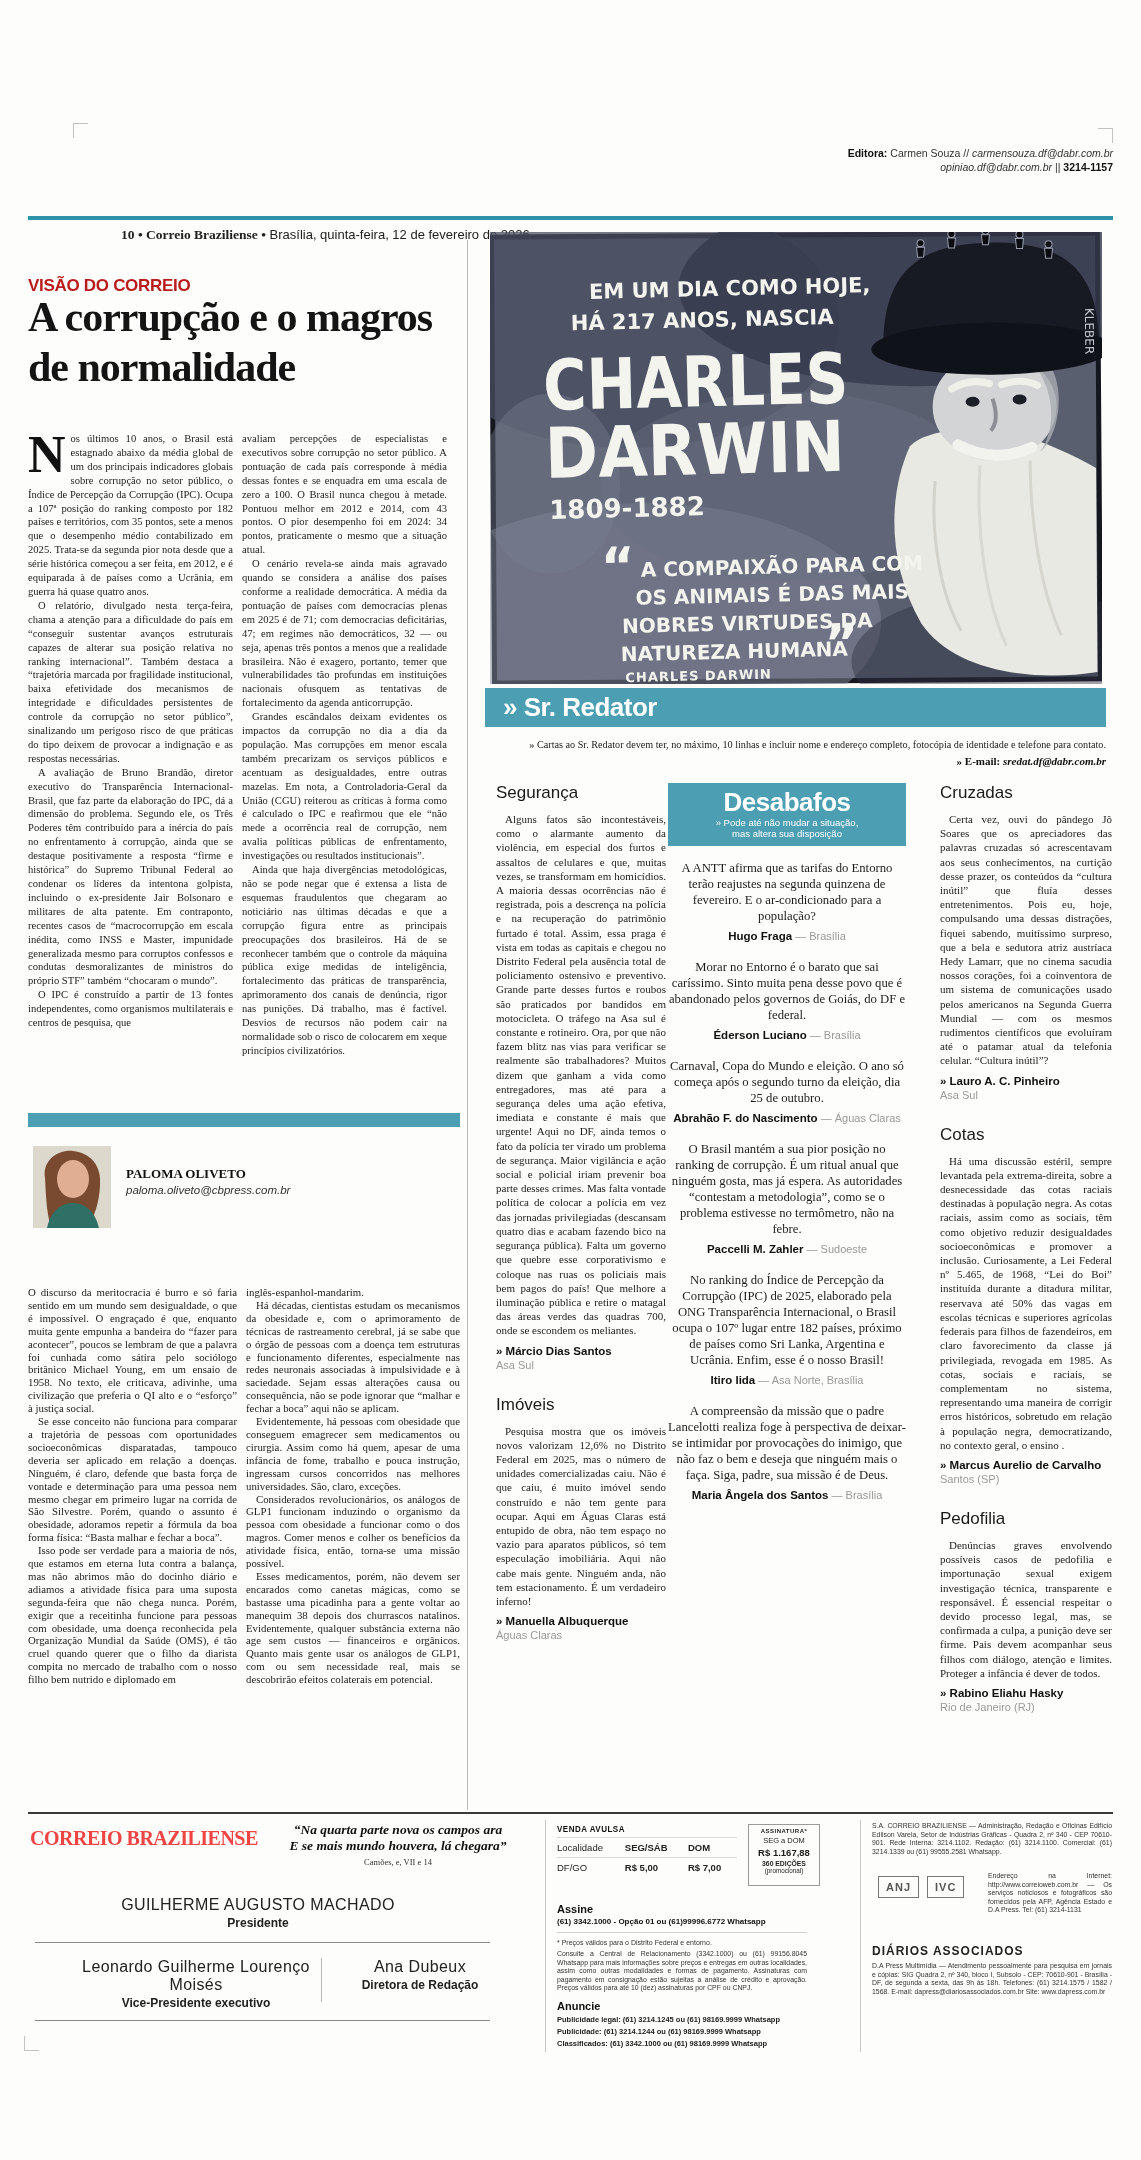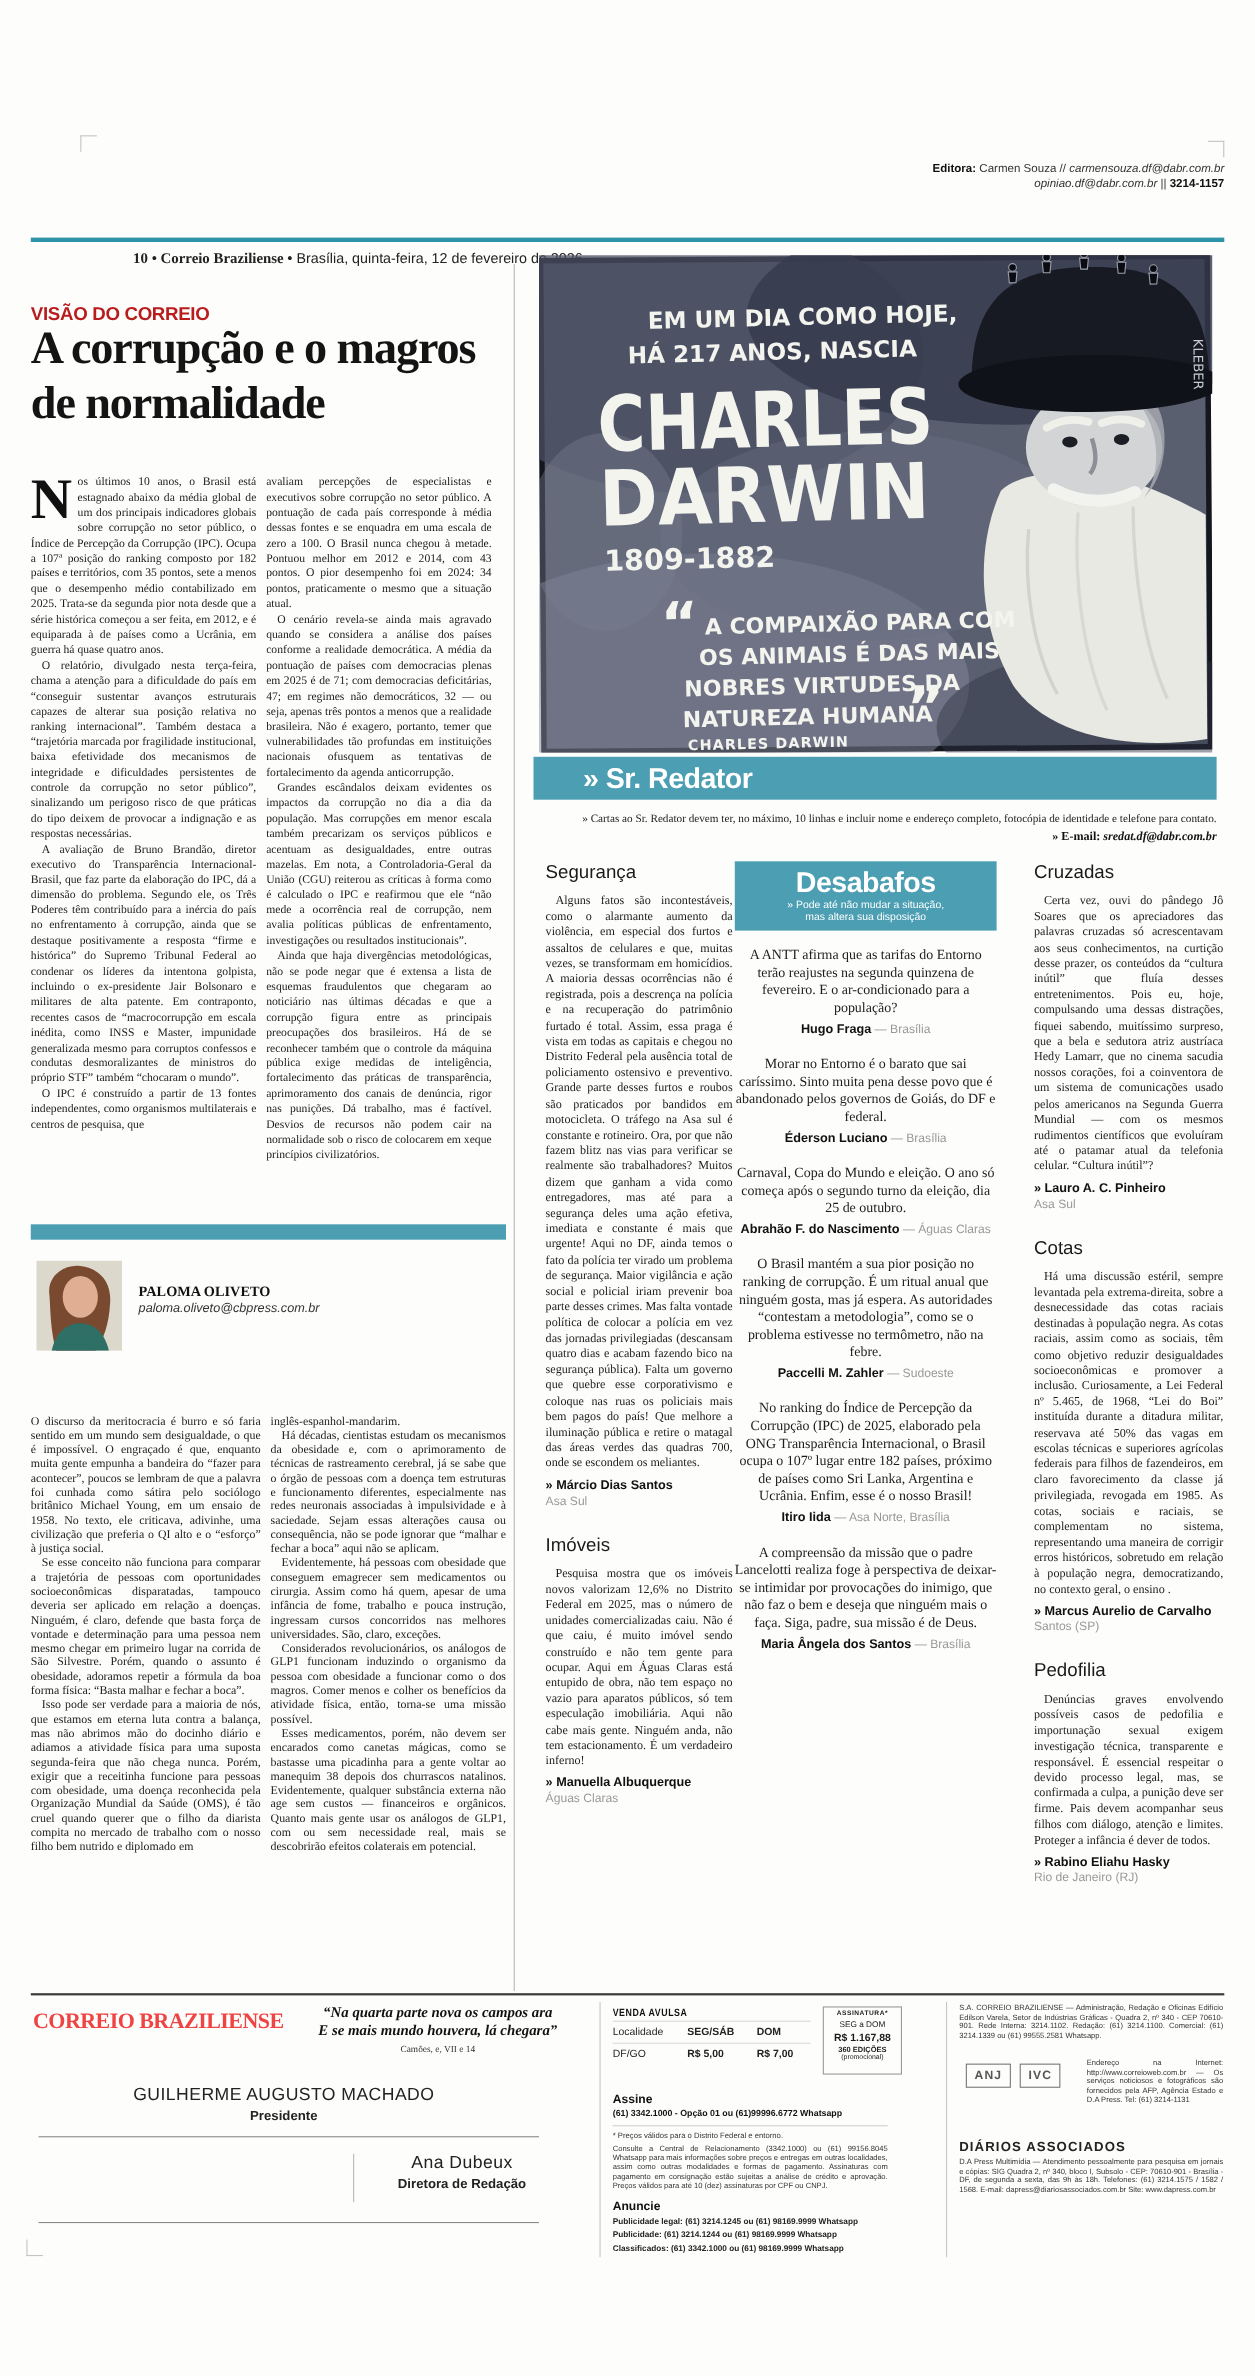--- a/index.html
+++ b/index.html
@@ -31,21 +31,21 @@
   .art1{font-size:10.6px;line-height:13.9px;width:205px;height:668px;top:432px;}
   #art1c1{left:28px;} #art1c2{left:242px;}
   .dropcap{float:left;font-weight:bold;font-size:52px;line-height:42px;padding:2px 5px 0 0;color:#111;}
   .vdiv{position:absolute;width:1px;background:#b9b9b9;}
   #main-divider{left:467px;top:240px;height:1570px;}
   
   .illo{position:absolute;left:490px;top:232px;width:612px;height:452px;}
   
   .sr-banner{position:absolute;left:485px;top:688px;width:621px;height:39px;background:#4c9fb3;
              color:#fff;font-family:"Liberation Sans",sans-serif;font-weight:bold;font-size:26px;
-             line-height:39px;padding-left:45px;box-sizing:border-box;letter-spacing:-0.5px;}
+             line-height:39px;padding-left:18px;box-sizing:border-box;letter-spacing:-0.5px;}
   .sr-rules{position:absolute;left:480px;top:739px;width:626px;text-align:right;font-size:10.2px;color:#222;}
   .sr-email{position:absolute;left:480px;top:755px;width:626px;text-align:right;font-size:11px;color:#111;}
   .sr-email b{font-weight:bold;}
   .sr-email .em{font-weight:bold;font-style:italic;}
   
   .lcol{position:absolute;top:783px;}
   #lcolA{left:496px;width:170px;}
   #lcolB{left:668px;width:238px;text-align:center;}
   #lcolC{left:940px;width:172px;}
   .letterhead{font-family:"Liberation Sans",sans-serif;font-size:17px;color:#1a1a1a;margin:0 0 9px;}
@@ -390,20 +390,24 @@
     <div class="ln">Publicidade legal: (61) 3214.1245 ou (61) 98169.9999 Whatsapp</div>
     <div class="ln">Publicidade: (61) 3214.1244 ou (61) 98169.9999 Whatsapp</div>
     <div class="ln">Classificados: (61) 3342.1000 ou (61) 98169.9999 Whatsapp</div>
   </div>
 
   <div class="prez">
     <div class="n">GUILHERME AUGUSTO MACHADO</div>
     <div class="t">Presidente</div>
   </div>
   <div class="nrule" id="nrule1"></div>
+  <div class="who" id="vp">
+    <div class="n">Leonardo Guilherme Lourenço Moisés</div>
+    <div class="t">Vice-Presidente executivo</div>
+  </div>
   <div class="vdiv" id="who-div"></div>
   <div class="who" id="dir">
     <div class="n">Ana Dubeux</div>
     <div class="t">Diretora de Redação</div>
   </div>
   <div class="nrule" id="nrule2"></div>
 
 </div>
 
 </body></html>

